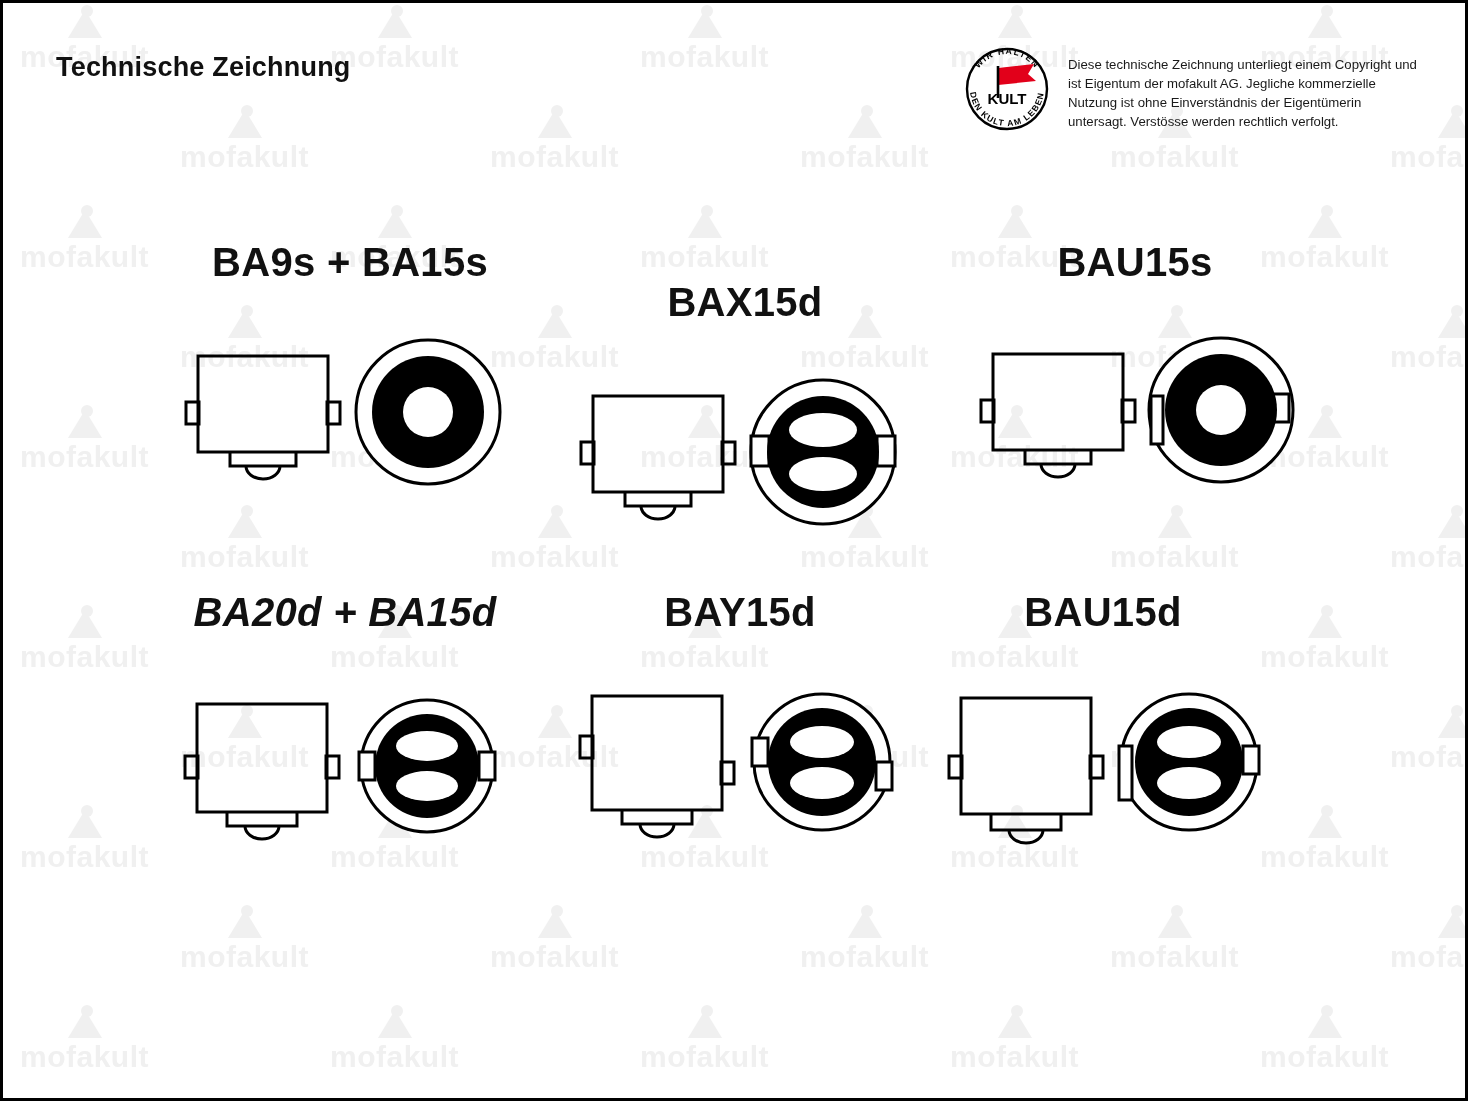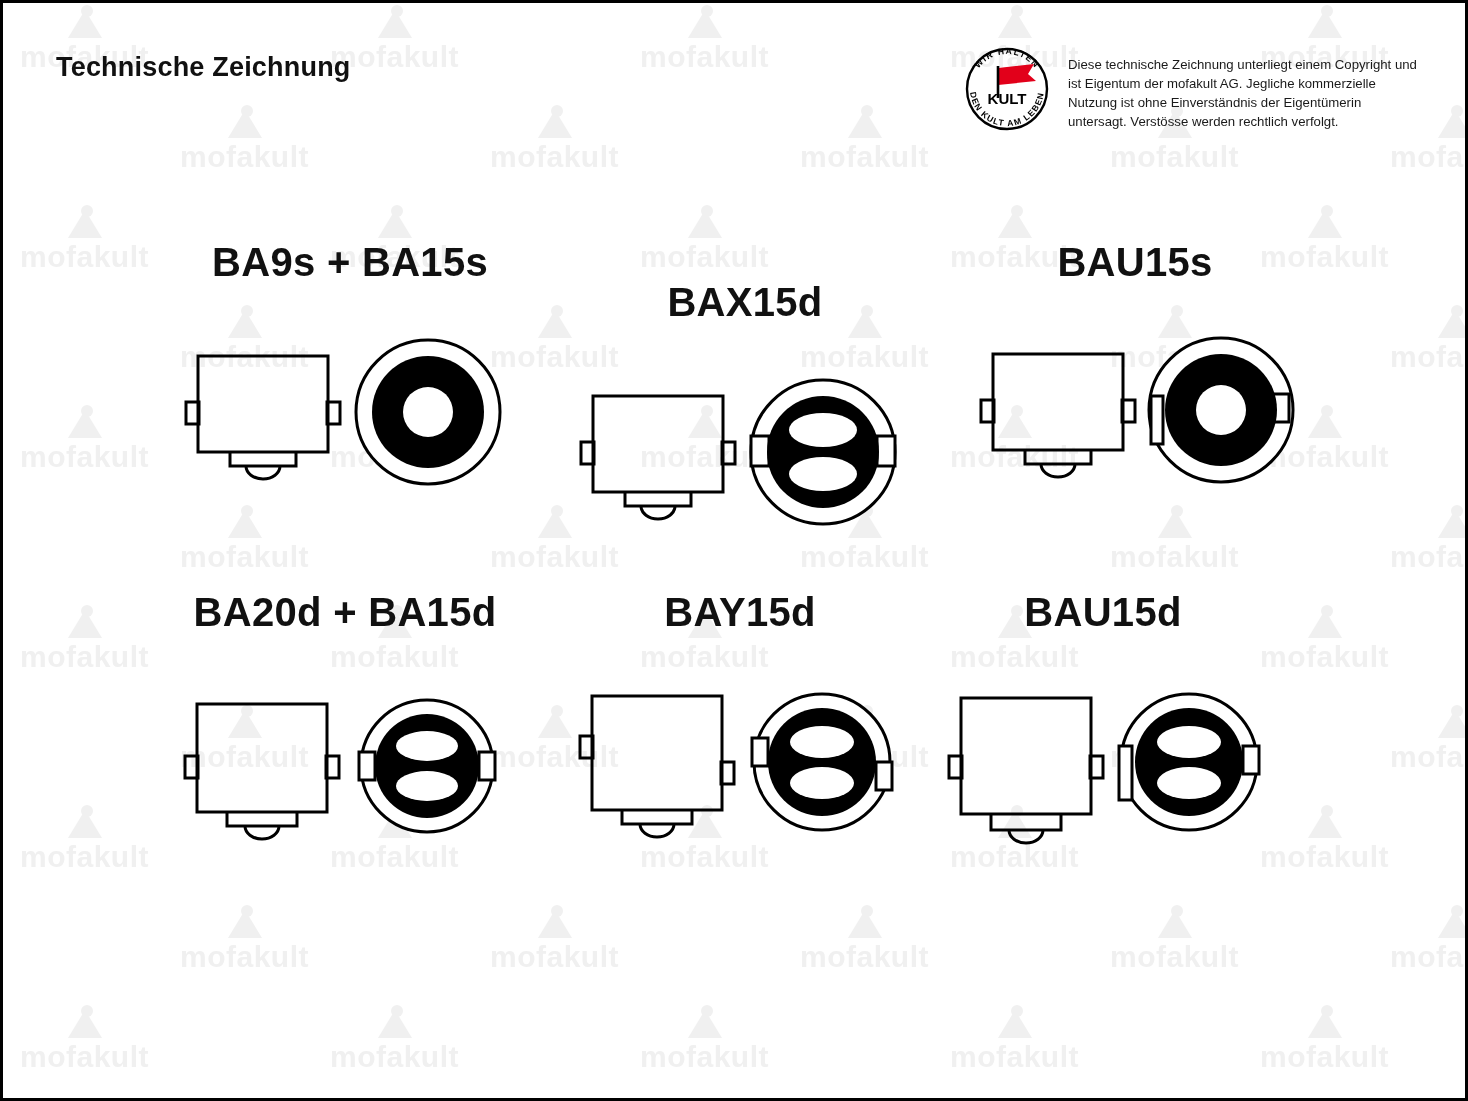--- a/index.html
+++ b/index.html
@@ -447,21 +447,21 @@
     <g>
       <circle cx="266" cy="126" r="72" fill="#ffffff" stroke="#000000" stroke-width="3"></circle>
       <path d="M196,112 L196,160 L208,160 L208,112 Z" fill="#ffffff" stroke="#000000" stroke-width="3"></path>
       <rect x="318" y="110" width="16" height="28" fill="#ffffff" stroke="#000000" stroke-width="3"></rect>
       <circle cx="266" cy="126" r="56" fill="#000000"></circle>
       <circle cx="266" cy="126" r="25" fill="#ffffff"></circle>
     </g>
   </svg>
 </div>
 
-<div class="figure" style="left:165px; top:590px; width:360px; height:260px;">
+<div class="figure" style="left:165px; top:590px; width:360px; height:260px;font-style:italic;">
   <div class="figure-caption">BA20d + BA15d</div>
   <svg class="figure-art" width="360" height="220" viewBox="0 0 360 220" xmlns="http://www.w3.org/2000/svg">
     <g fill="none" stroke="#000000" stroke-width="3">
       <path d="M32,70 L32,178 L162,178 L162,70 Z"></path>
       <rect x="20" y="122" width="13" height="22"></rect>
       <rect x="161" y="122" width="13" height="22"></rect>
       <path d="M62,178 L62,192 L132,192 L132,178"></path>
       <path d="M80,192 a17,13 0 0 0 34,0"></path>
     </g>
     <g>

